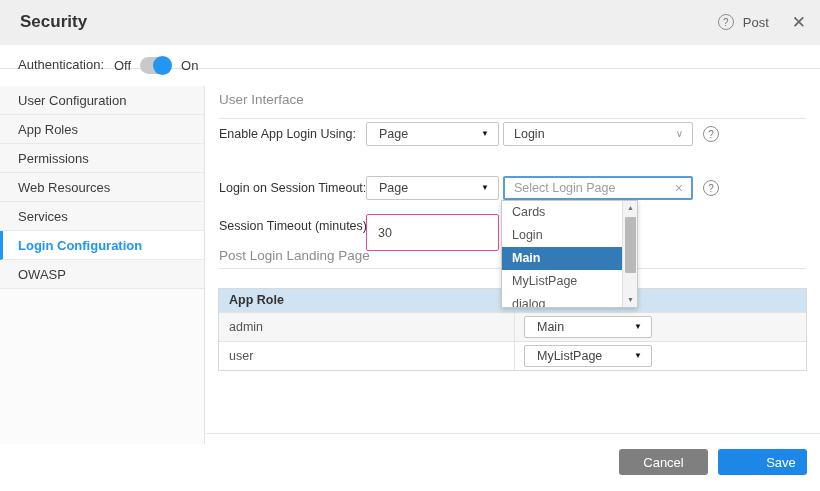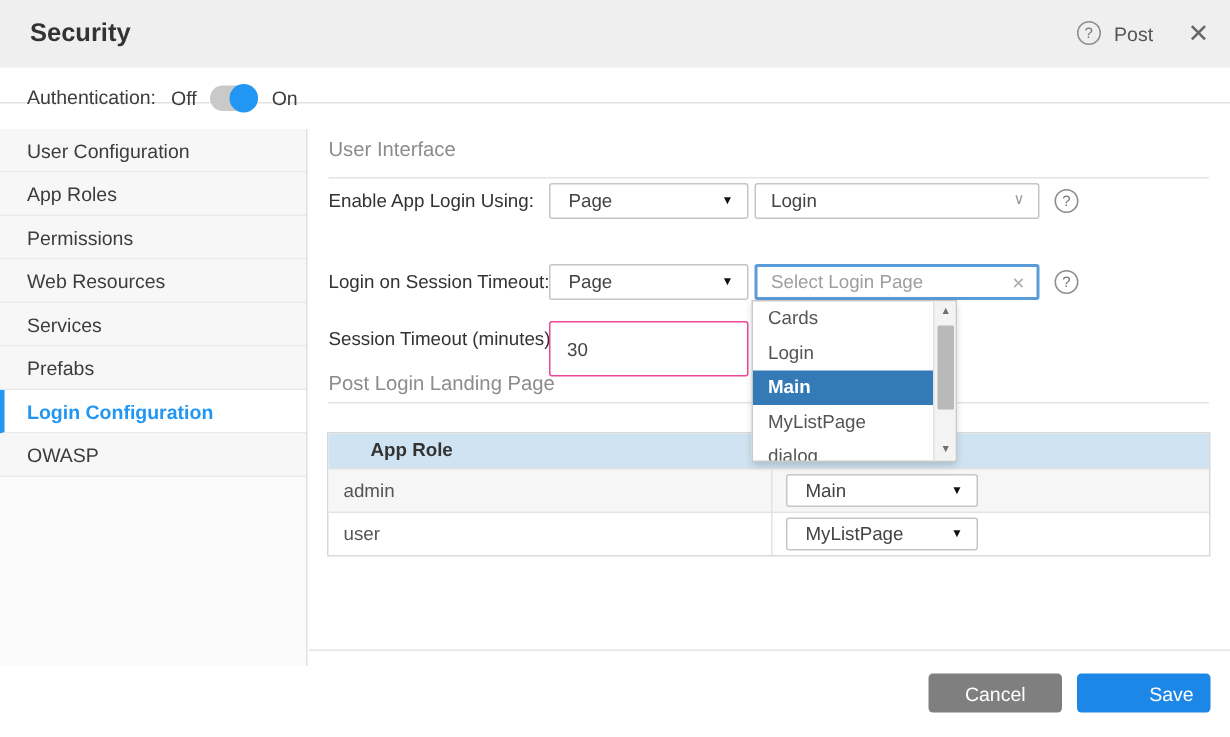--- a/index.html
+++ b/index.html
@@ -57,21 +57,21 @@
   .dd-list { position:absolute; left:0; top:0; right:15px; bottom:0; }
   .dd-item { height:23px; line-height:23px; padding-left:10px; font-size:12.5px; color:#555; cursor:pointer; white-space:nowrap; }
   .dd-item.hl { background:#337ab7; color:#fff; font-weight:700; }
   .dd-sb { position:absolute; right:0; top:0; bottom:0; width:15px; background:#f3f3f3; border-left:1px solid #e0e0e0; }
   .dd-sb .up, .dd-sb .down { position:absolute; left:0; width:15px; height:14px; text-align:center; font-size:7px; color:#707070; line-height:14px; cursor:pointer; }
   .dd-sb .up { top:0; } .dd-sb .down { bottom:0; }
   .dd-sb .thumb { position:absolute; left:2px; top:16px; width:11px; height:56px; background:#b9b9b9; border-radius:1px; cursor:pointer; }
 
   
   .tbl { position:absolute; left:12px; top:203px; width:589px; border:1px solid #d9d9d9; }
-  .tbl-hdr { height:23px; line-height:23px; background:#cfe3f2; font-size:12.5px; font-weight:700; color:#333; padding-left:28px; }
+  .tbl-hdr { height:23px; line-height:23px; background:#cfe3f2; font-size:12.5px; font-weight:700; color:#333; padding-left:10px; }
   .tbl-row { position:relative; height:29px; border-top:1px solid #e2e2e2; font-size:12.5px; color:#555; }
   .tbl-row.alt { background:#f6f6f6; }
   .tbl-row .c1 { position:absolute; left:10px; top:0; line-height:29px; }
   .tbl-row .colsep { position:absolute; left:295px; top:0; bottom:0; width:1px; background:#e2e2e2; }
   .tbl-row .selbox { left:305px; top:3px; width:128px; height:22px; }
   .tbl-row .selbox .val { line-height:20px; }
   .tbl-row .selbox .arrow { line-height:20px; }
 
   
   .foot-div { position:absolute; left:0; right:0; top:348px; height:1px; background:#e4e4e4; }
@@ -105,21 +105,20 @@
       <span class="onoff">On</span>
     </div>
   </div>
 
   <div class="sidebar">
     <div class="side-item">User Configuration</div>
     <div class="side-item">App Roles</div>
     <div class="side-item">Permissions</div>
     <div class="side-item">Web Resources</div>
     <div class="side-item">Services</div>
-    <div class="side-item">Prefabs</div>
     <div class="side-item active">Login Configuration</div>
     <div class="side-item">OWASP</div>
   </div>
 
   <div class="main">
 
     <div class="sec-head" style="top:7px;text-align:center;">User Interface</div>
     <div class="divider" style="top:33px;"></div>
 
     <div class="frow" style="top:37px;">

